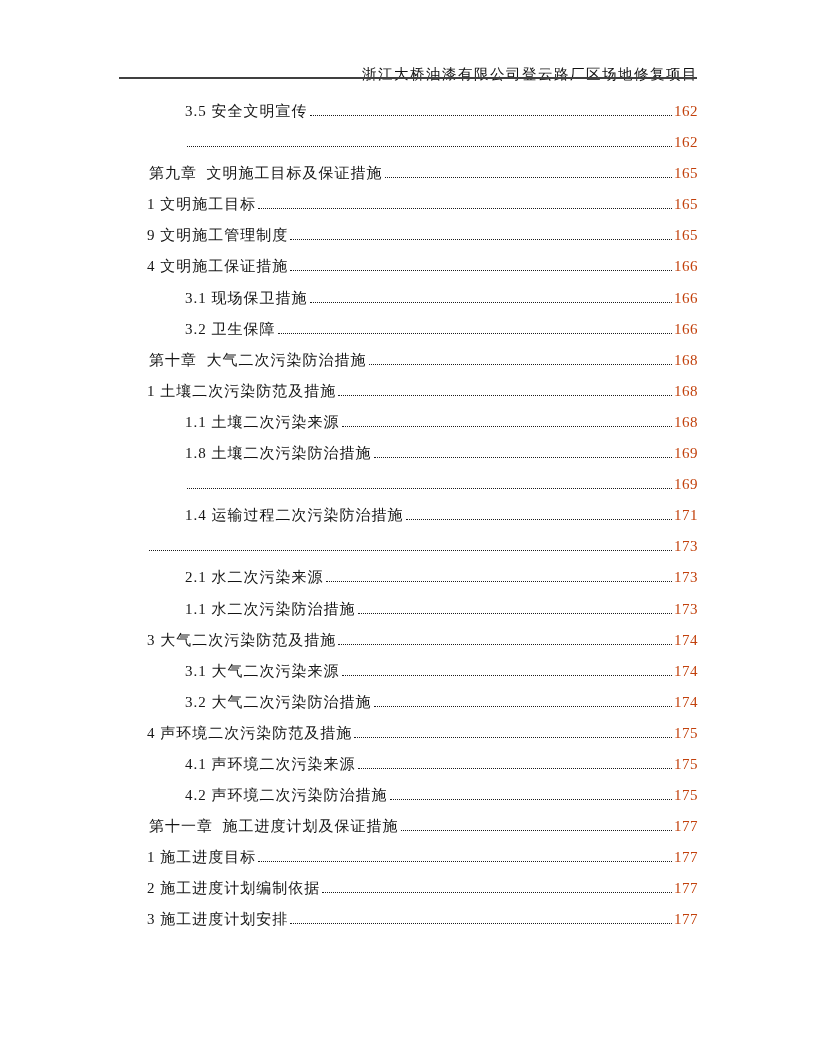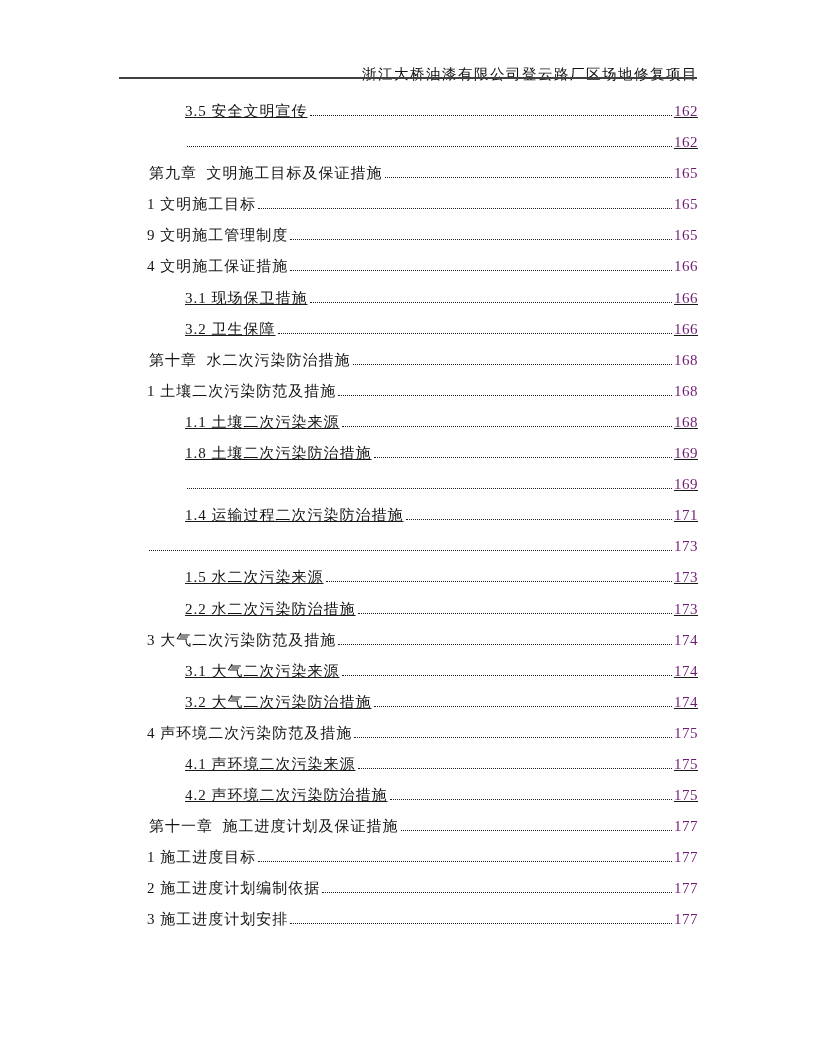--- a/index.html
+++ b/index.html
@@ -52,37 +52,37 @@
   }
   .toc-line {
     display: flex;
     align-items: baseline;
     height: 31.1px;
     line-height: 31.1px;
     font-size: 15px;
   }
   .toc-line.indent-0 { padding-left: 2px; }
   .toc-line.indent-1 { padding-left: 0; }
-  .toc-line.indent-2 { padding-left: 38px; text-decoration: underline; }
+  .toc-line.indent-2 { padding-left: 38px; }
   .toc-label {
     white-space: pre;
     letter-spacing: 1px;
     color: #151515;
   }
   .toc-dots {
     flex: 1 1 auto;
     min-width: 12px;
     height: 2px;
     border-bottom: 1.6px dotted #1c1c1c;
     margin: 0 2px 0 2px;
   }
   .toc-page {
     white-space: nowrap;
     letter-spacing: 0.5px;
-    color: #701a75;
+    color: #c2410c;
   }
 </style>
 </head>
 <body>
 
 <div class="page">
 
   <div class="page-header">
     <span>浙江大桥油漆有限公司登云路厂区场地修复项目</span>
   </div>
@@ -123,21 +123,21 @@
       <span class="toc-label">3.1 现场保卫措施</span>
       <span class="toc-dots"></span>
       <span class="toc-page">166</span>
     </div>
       <div class="toc-line indent-2">
       <span class="toc-label">3.2 卫生保障</span>
       <span class="toc-dots"></span>
       <span class="toc-page">166</span>
     </div>
       <div class="toc-line indent-0">
-      <span class="toc-label">第十章  水二次污染防治措施</span>
+      <span class="toc-label">第十章  大气二次污染防治措施</span>
       <span class="toc-dots"></span>
       <span class="toc-page">168</span>
     </div>
       <div class="toc-line indent-1">
       <span class="toc-label">1 土壤二次污染防范及措施</span>
       <span class="toc-dots"></span>
       <span class="toc-page">168</span>
     </div>
       <div class="toc-line indent-2">
       <span class="toc-label">1.1 土壤二次污染来源</span>
@@ -156,26 +156,26 @@
       <div class="toc-line indent-2">
       <span class="toc-label">1.4 运输过程二次污染防治措施</span>
       <span class="toc-dots"></span>
       <span class="toc-page">171</span>
     </div>
       <div class="toc-line indent-1">
       <span class="toc-dots"></span>
       <span class="toc-page">173</span>
     </div>
       <div class="toc-line indent-2">
-      <span class="toc-label">1.5 水二次污染来源</span>
+      <span class="toc-label">2.1 水二次污染来源</span>
       <span class="toc-dots"></span>
       <span class="toc-page">173</span>
     </div>
       <div class="toc-line indent-2">
-      <span class="toc-label">2.2 水二次污染防治措施</span>
+      <span class="toc-label">1.1 水二次污染防治措施</span>
       <span class="toc-dots"></span>
       <span class="toc-page">173</span>
     </div>
       <div class="toc-line indent-1">
       <span class="toc-label">3 大气二次污染防范及措施</span>
       <span class="toc-dots"></span>
       <span class="toc-page">174</span>
     </div>
       <div class="toc-line indent-2">
       <span class="toc-label">3.1 大气二次污染来源</span>

